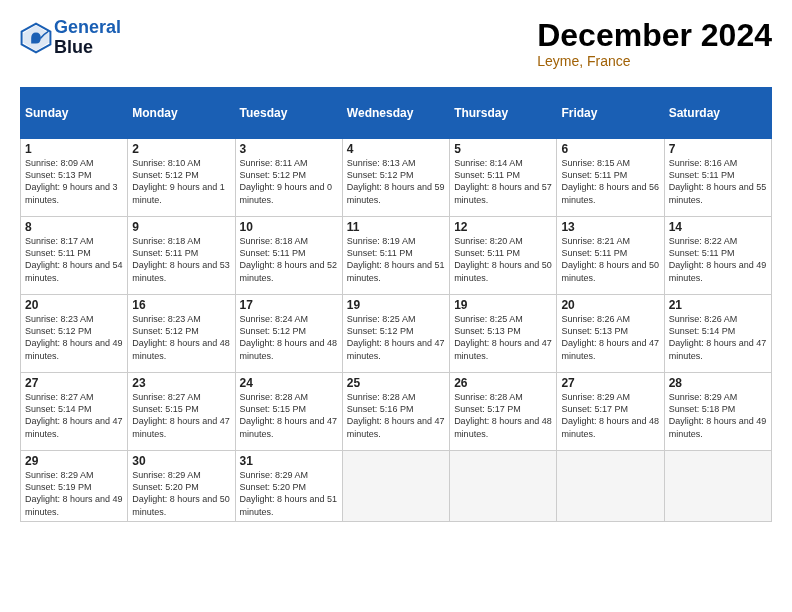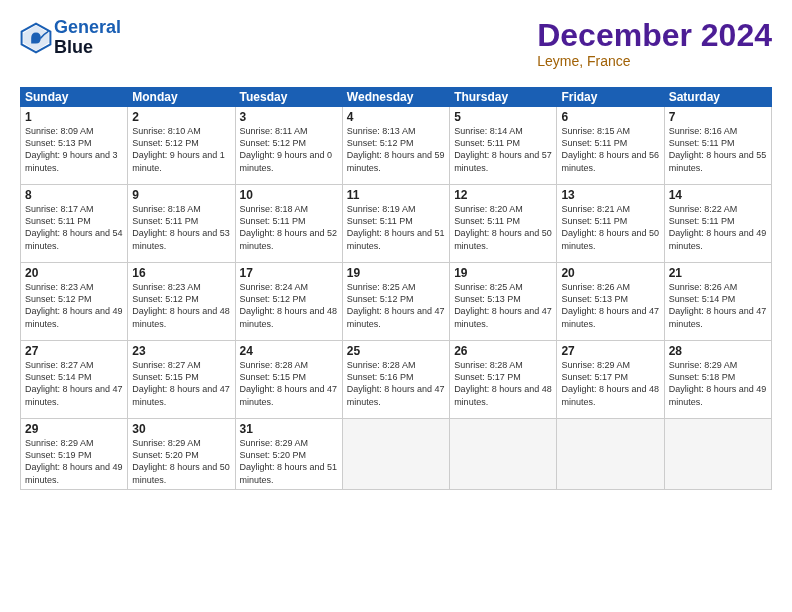--- a/index.html
+++ b/index.html
@@ -39,38 +39,38 @@
       width: 32px;
       height: 32px;
       margin-right: 2px;
     }
     .title-section {
       text-align: right;
     }
     .month-title {
       font-size: 32px;
       font-weight: bold;
-      color: #4c1d95;
+      color: #000000;
       line-height: 1.1;
     }
     .location {
       font-size: 14px;
       color: #a16207;
       text-align: left;
     }
     .calendar {
       width: 100%;
       border-collapse: collapse;
     }
     .calendar th {
       background: #1a5fb4;
       color: #fff;
       font-size: 12px;
       font-weight: bold;
-      padding: 2px 4px;
+      padding: 18px 4px;
       text-align: left;
       border: 1px solid #1a5fb4;
     }
     .calendar td {
       border: 1px solid #ccc;
       vertical-align: top;
       padding: 3px 4px;
       font-size: 9.5px;
       color: #333;
       width: calc(100% / 7);

